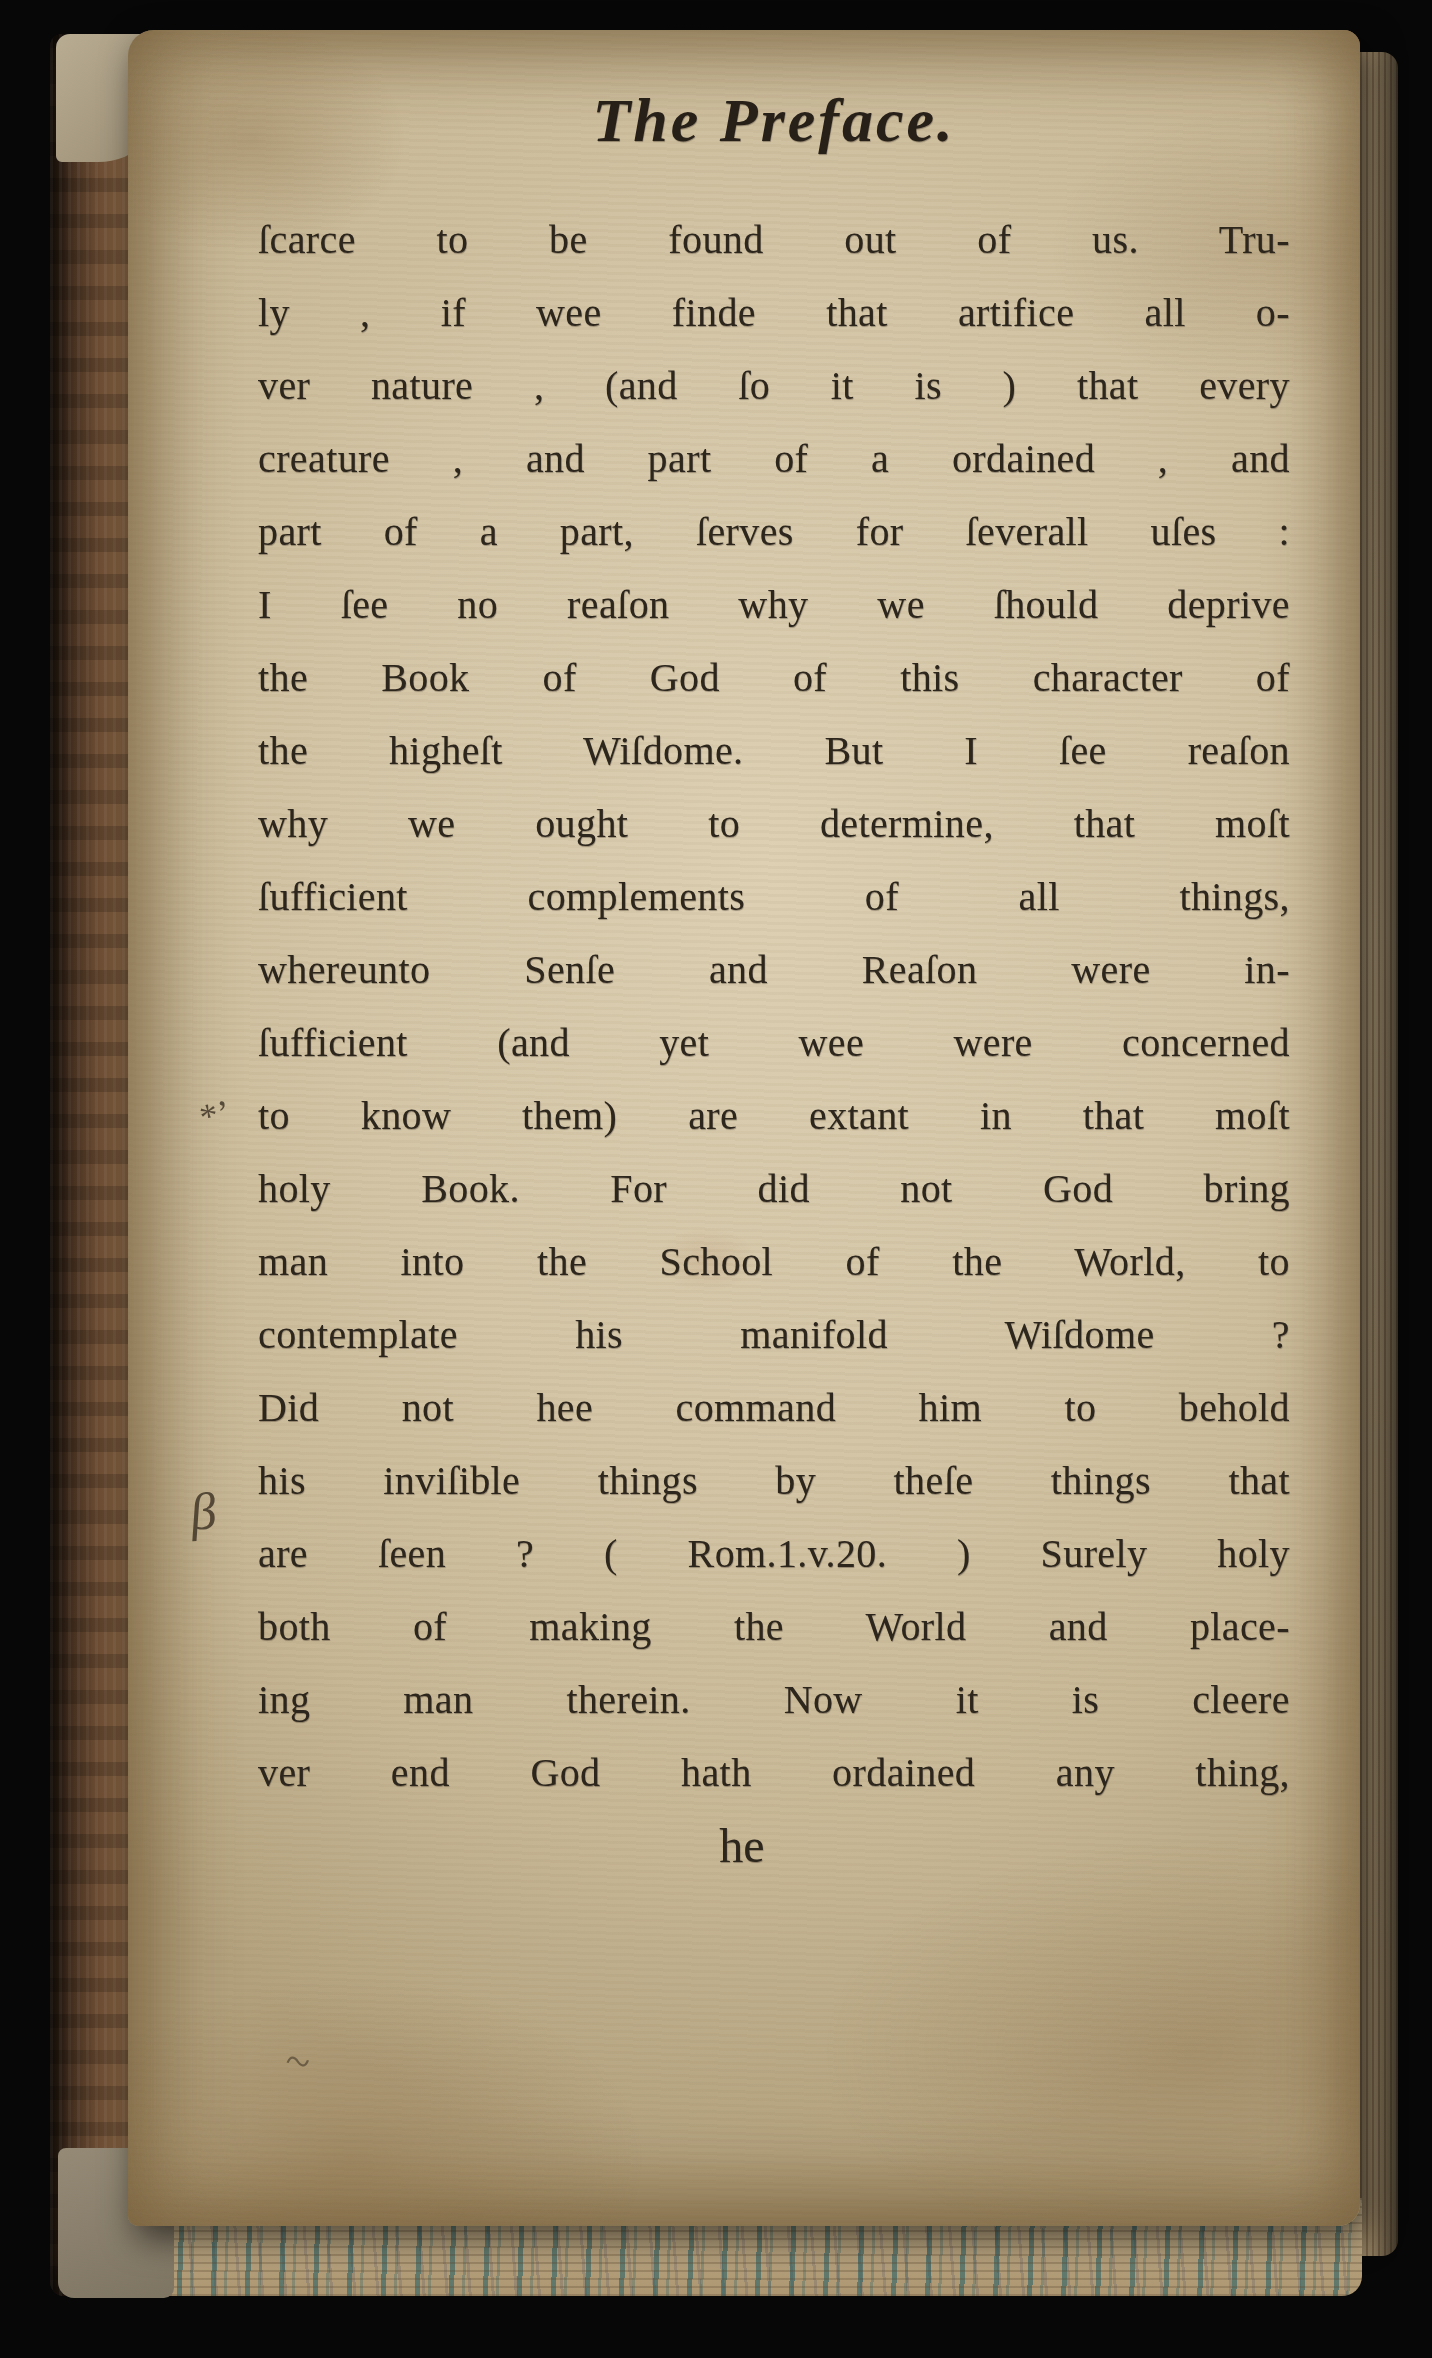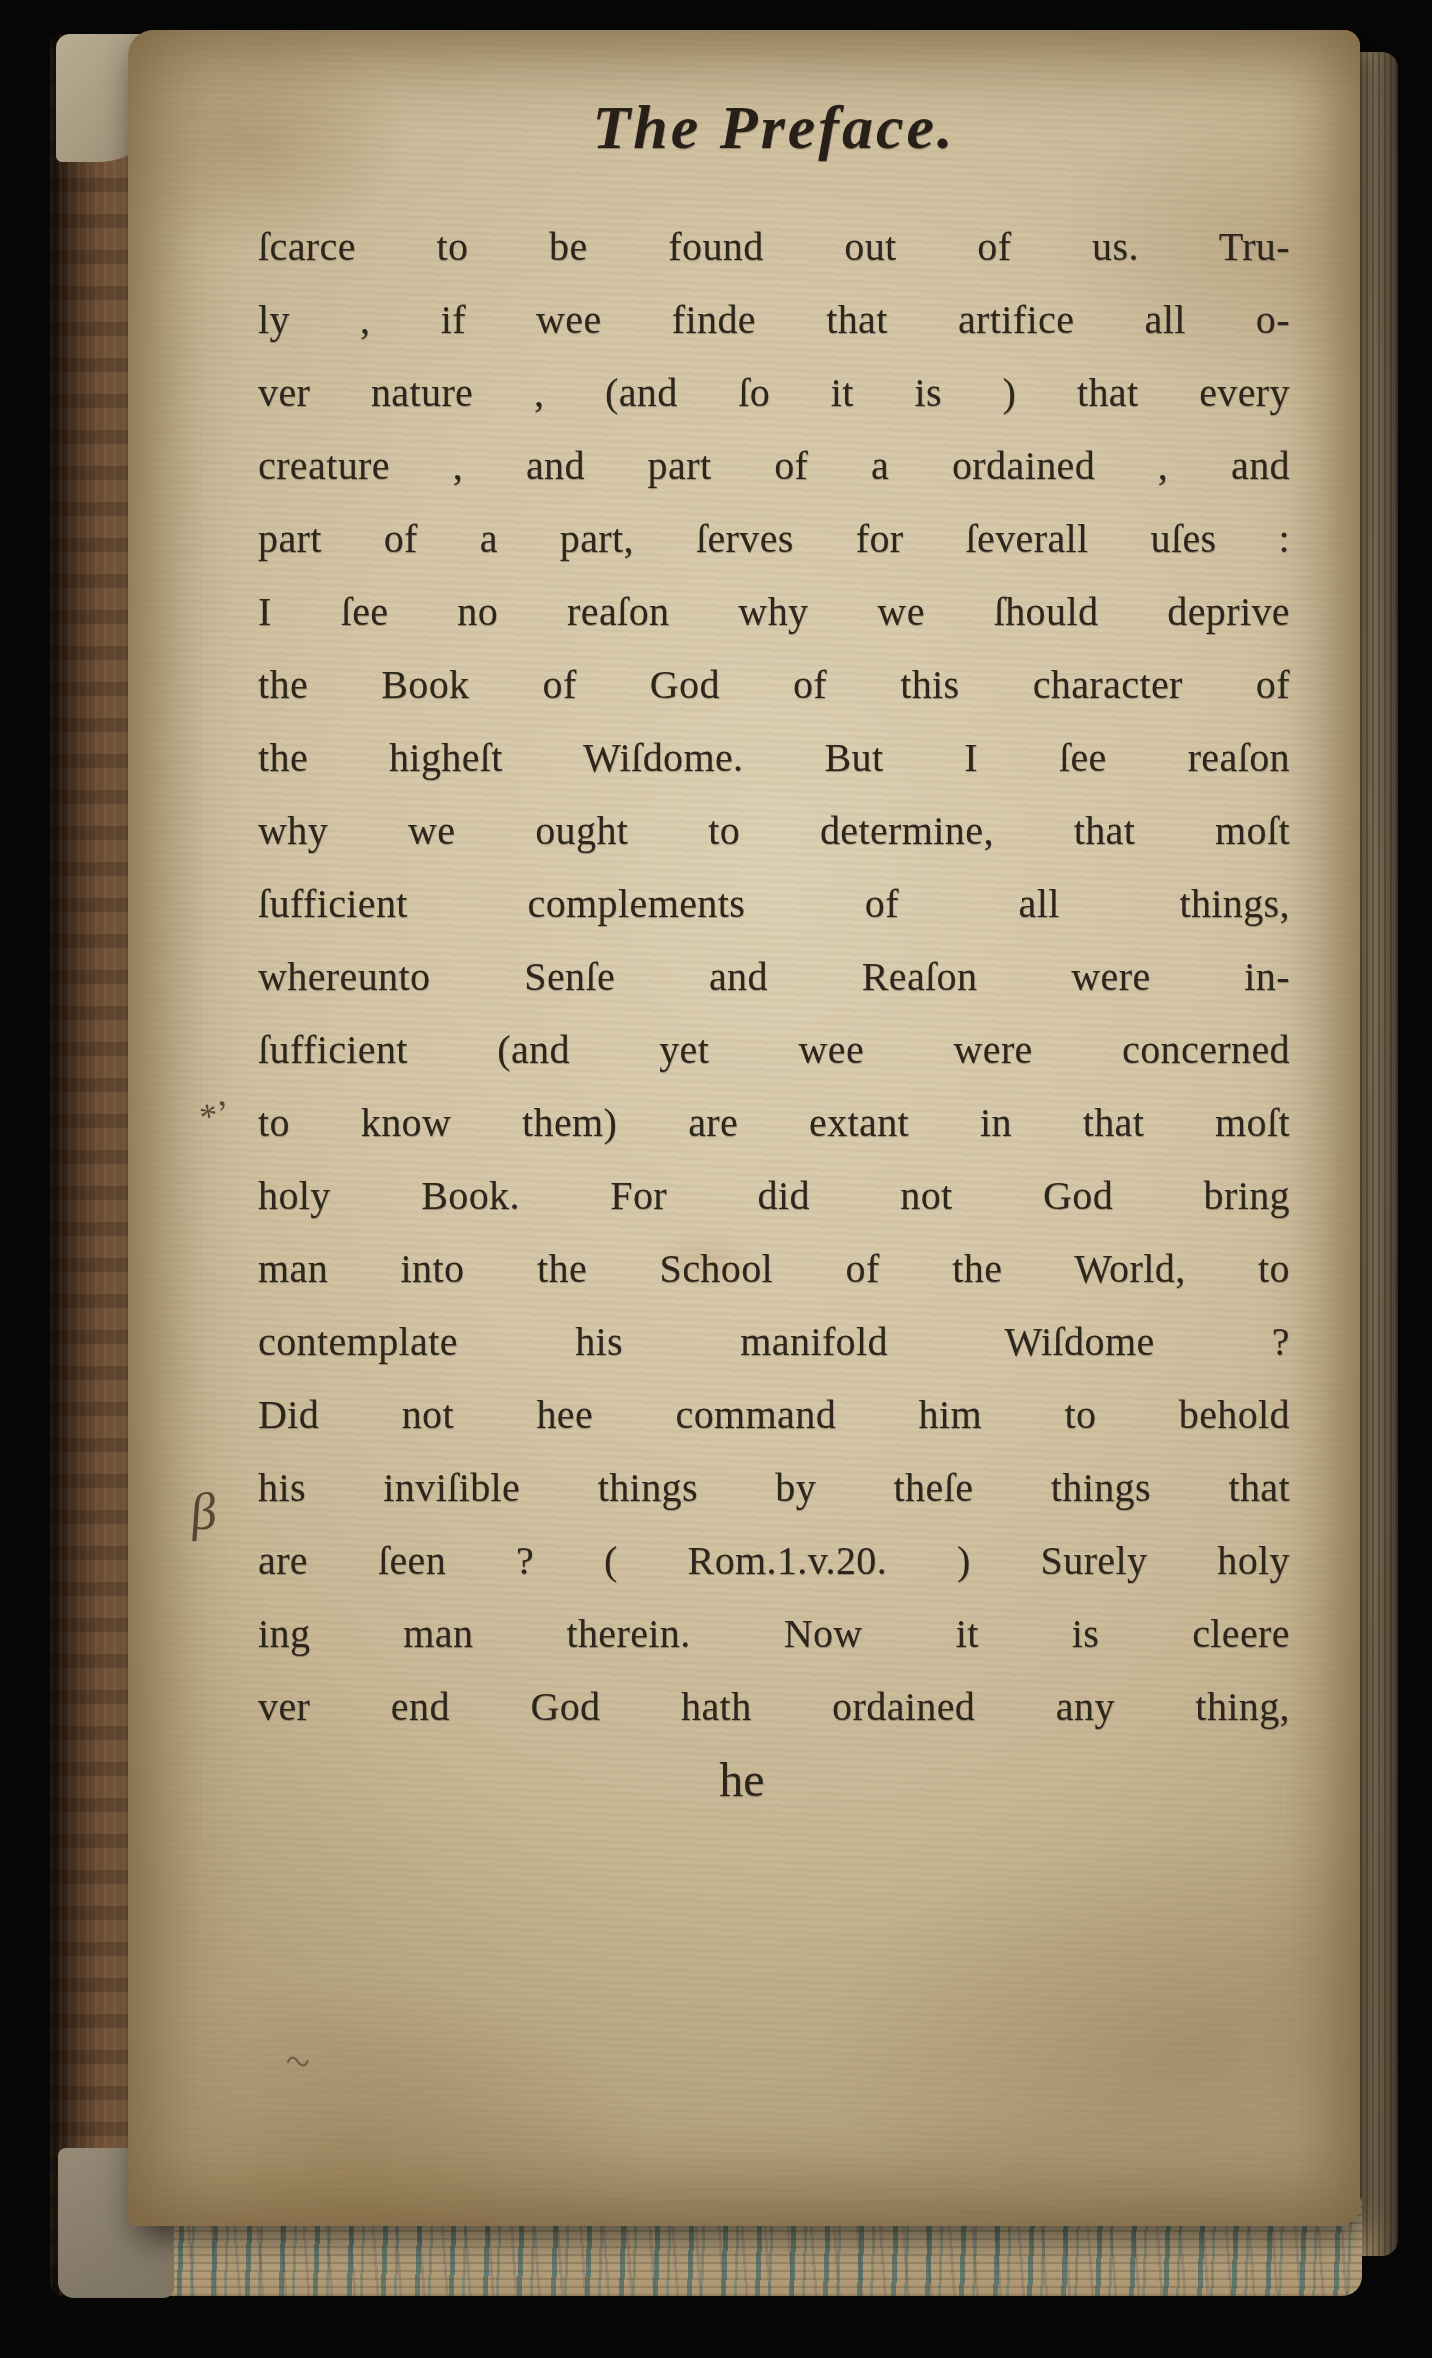--- a/index.html
+++ b/index.html
@@ -85,21 +85,21 @@
     background:
       radial-gradient(220px 160px at 10% 5%, rgba(120,90,50,.28), rgba(0,0,0,0) 70%),
       radial-gradient(300px 200px at 92% 10%, rgba(130,100,60,.18), rgba(0,0,0,0) 70%),
       radial-gradient(420px 260px at 18% 97%, rgba(125,95,55,.30), rgba(0,0,0,0) 70%),
       radial-gradient(520px 300px at 86% 92%, rgba(120,90,50,.22), rgba(0,0,0,0) 70%),
       radial-gradient(70px 46px at 47% 56%, rgba(150,70,40,.10), rgba(0,0,0,0) 70%);
   }
 
   
   .textblock {
-    position:absolute; left:130px; top:56px; width:1032px;
+    position:absolute; left:130px; top:49px; width:1032px;
     color:#2d261d;
     text-shadow:0.5px 0.8px 0.7px rgba(45,35,25,.35);
     z-index:5;
   }
   .title {
     text-align:center;
     font-style:italic; font-weight:700;
     font-size:62px; line-height:82px;
     letter-spacing:3px;
     color:#272019;
@@ -157,20 +157,21 @@
       <div class="line">ſufficient (and yet wee were concerned</div>
       <div class="line">to know them) are extant in that moſt</div>
       <div class="line">holy Book. For did not God bring</div>
       <div class="line">man into the School of the World, to</div>
       <div class="line">contemplate his manifold Wiſdome ?</div>
       <div class="line">Did not hee command him to behold</div>
       <div class="line">his inviſible things by theſe things that</div>
 
       <div class="line"><span>are ſeen ? ( </span><span class="ref">Rom.1.v.20.</span><span> ) Surely holy</span></div>
 
+      <div class="line">both of making the World and place-</div>
       <div class="line">ing man therein. Now it is cleere</div>
       <div class="line">ver end God hath ordained any thing,</div>
 
       <div class="catchword-row">he</div>
     </div>
   </div>
 
 </div>
 
 </body></html>

